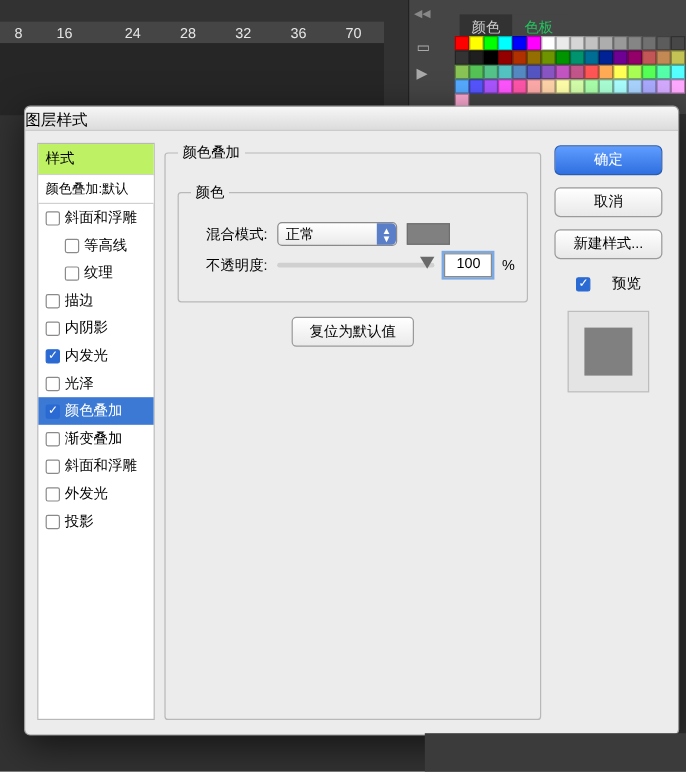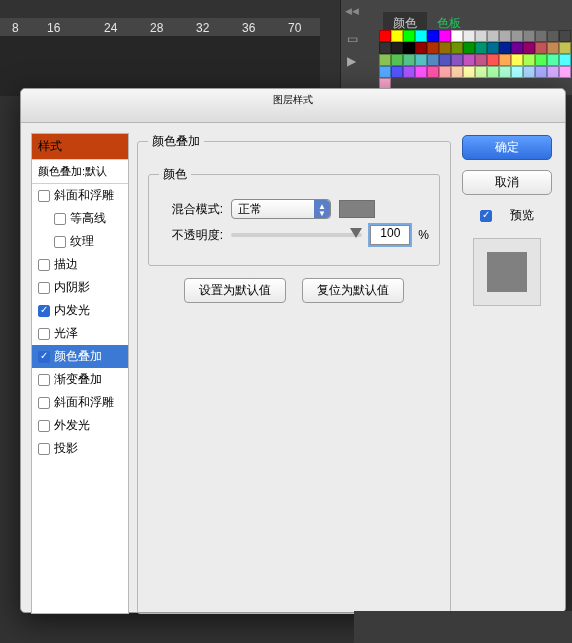--- a/index.html
+++ b/index.html
@@ -21,27 +21,27 @@
   .swatch-icons{position:absolute;left:6px;top:32px; display:flex;flex-direction:column; gap:10px;}
   .swatch-icons div{width:20px;height:12px;color:#aaa;}
   .swatch-grid {position:absolute; top:30px; left:38px; width:192px; height:62px; display:grid;
     grid-template-columns: repeat(16, 12px); grid-auto-rows:12px; gap:0;}
   .swatch-grid div{border:0.5px solid rgba(0,0,0,.3);}
   
   
   .dialog { position:absolute; top:88px; left:20px; width:546px; height:525px;
             background:#ececec; border:1px solid #9a9a9a; border-radius:5px;
             box-shadow:0 8px 30px rgba(0,0,0,.6); }
-  .titlebar{height:34px; text-align:center; line-height:22px; font-size:10px;
+  .titlebar{height:20px; line-height:22px; font-size:13px;
             background:linear-gradient(#f6f6f6,#dcdcdc); border-bottom:1px solid #b5b5b5;
             border-radius:5px 5px 0 0;}
   .dialog-body{display:flex; padding:10px 10px 10px 10px; gap:8px; height:calc(100% - 22px);}
   
   .styles-col{width:98px; border:1px solid #b8b8b8; background:#fff; display:flex; flex-direction:column;}
-  .styles-head{padding:4px 6px; border-bottom:1px solid #d0d0d0; background:#c2410c;}
+  .styles-head{padding:4px 6px; border-bottom:1px solid #d0d0d0; background:#bef264;}
   .styles-sub{padding:4px 6px; border-bottom:1px solid #d0d0d0; background:#fff; font-size:11px;}
   .style-item{display:flex; align-items:center; gap:4px; padding:3px 6px; font-size:12px; cursor:default;}
   .style-item.indent{padding-left:22px;}
   .style-item.selected{background:#3b79d4; color:#fff;}
   .chk{width:12px;height:12px;border:1px solid #8a8a8a; border-radius:2px; background:#fff; position:relative;}
   .chk.on{background:#2a6ad2;border-color:#2a6ad2;}
   .chk.on:after{content:"✓"; color:#fff; font-size:10px; position:absolute; top:-2px; left:1px;}
   
   .center-col{flex:1; position:relative;}
   fieldset.main{border:1px solid #b8b8b8; border-radius:3px; padding:12px 10px 10px 10px; height:100%;}
@@ -248,29 +248,29 @@
           <div class="row">
             <span class="lbl">不透明度:</span>
             <div class="slider">
               <div class="thumb"></div>
             </div>
             <div class="numbox">100</div>
             <span>%</span>
           </div>
         </fieldset>
         <div class="btnrow">
-          <div class="mac-btn">设置为默认值</div>
           <div class="mac-btn">复位为默认值</div>
         </div>
       </fieldset>
     </div>
 
     <div class="right-col">
       <div class="primary-btn">确定</div>
       <div class="sec-btn">取消</div>
+      <div class="sec-btn">新建样式...</div>
       <div class="preview-chk">
         <span class="chk on"></span>
         <span>预览</span>
       </div>
       <div class="preview-box">
         <div class="preview-inner"></div>
       </div>
     </div>
   </div>
 </div>

